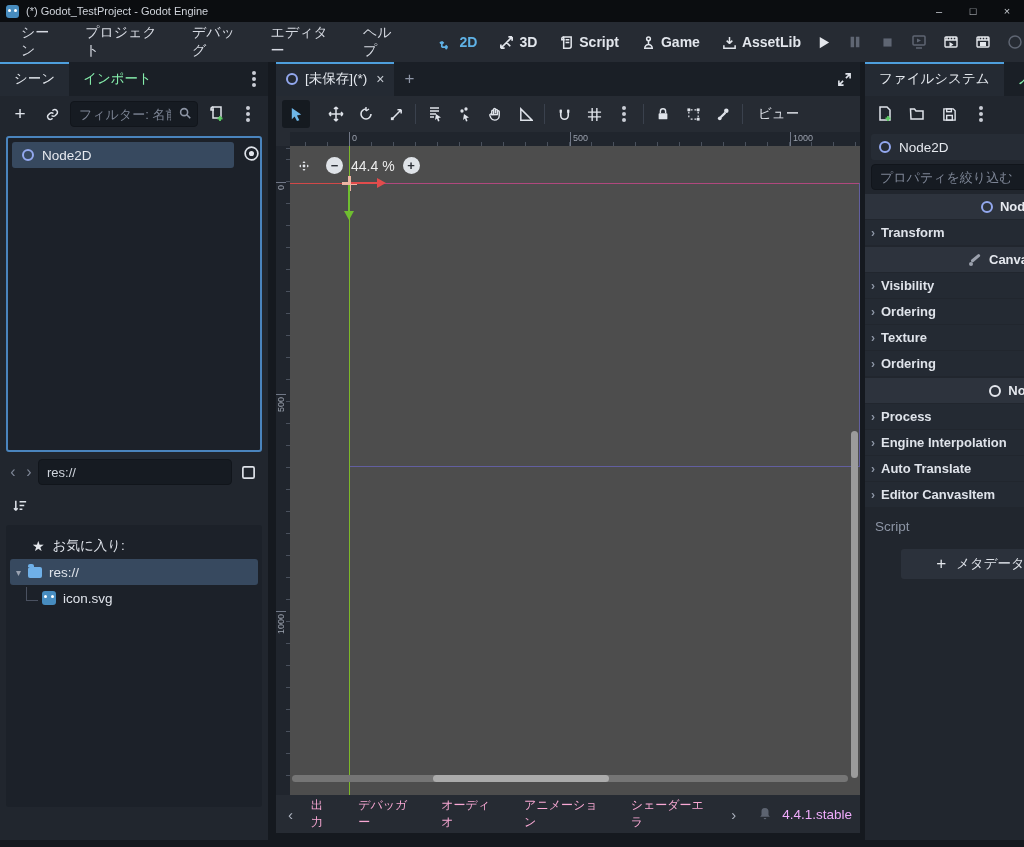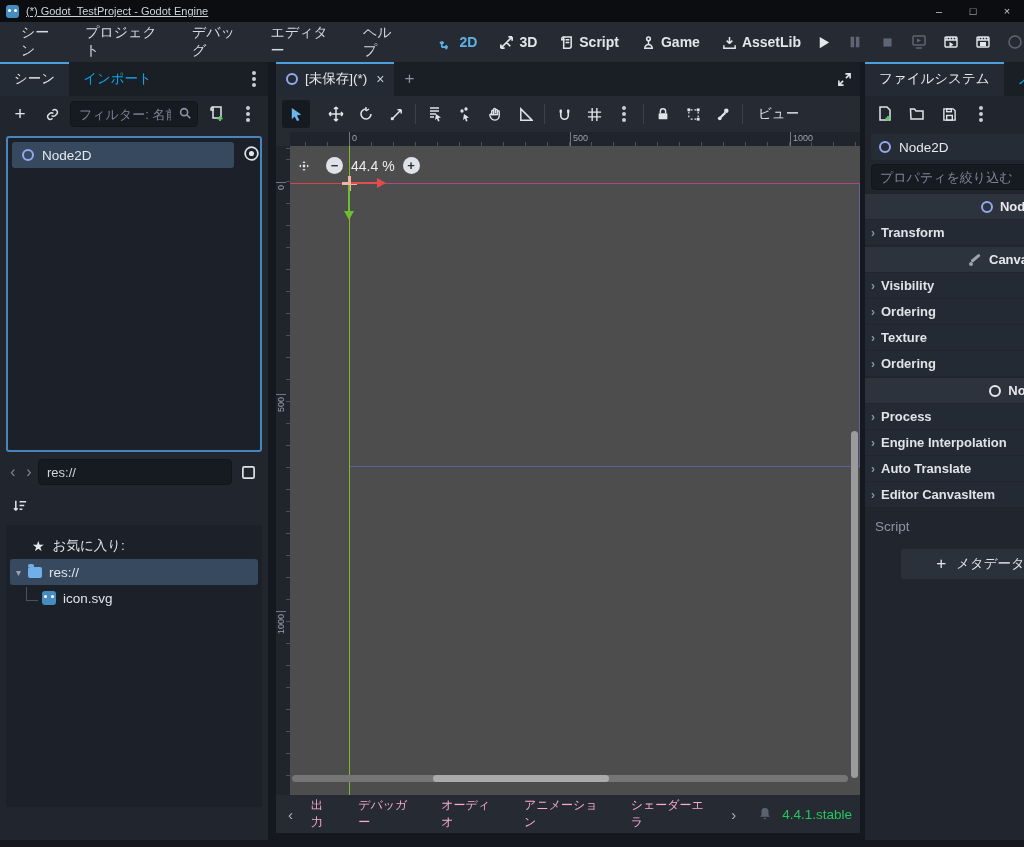--- a/index.html
+++ b/index.html
@@ -12,21 +12,21 @@
   svg { display:block; }
 
   
   .titlebar { position:absolute; left:0; top:0; width:1024px; height:22px;
     background:#0b0d10; display:flex; align-items:center; padding-left:6px; }
   .godot-logo { width:13px; height:13px; border-radius:3px; background:#478cbf;
     position:relative; flex:none; }
   .godot-logo::before, .godot-logo::after { content:""; position:absolute; top:4px;
     width:3px; height:3px; border-radius:50%; background:#fff; }
   .godot-logo::before { left:2px; } .godot-logo::after { right:2px; }
-  .titlebar .title { color:#cfd3da; font-size:11px; margin-left:7px;text-decoration:underline; }
+  .titlebar .title { color:#cfd3da; font-size:11px; margin-left:7px; }
   .win-controls { margin-left:auto; display:flex; height:22px; }
   .win-btn { width:34px; height:22px; display:flex; align-items:center; justify-content:center;
     color:#c8ccd2; font-size:11px; }
 
   
   .menubar { position:absolute; left:0; top:22px; width:1024px; height:40px;
     background:#262b33; display:flex; align-items:center; padding:0 10px; }
   .menu-item { padding:6px 11px; color:#d6dae2; font-size:14px; }
   .ws-group { display:flex; align-items:center; margin-left:14px; gap:4px; }
   .ws-item { display:flex; align-items:center; gap:5px; padding:5px 9px; color:#e2e6ec;
@@ -35,21 +35,21 @@
   .ws-item svg { stroke:#e2e6ec; }
   .ws-item.active svg { stroke:#5fb2e6; }
   .playbar { margin-left:auto; display:flex; align-items:center; gap:6px; padding-right:0; }
   .play-btn { width:26px; height:26px; display:flex; align-items:center; justify-content:center; }
   .dim-ico { color:#5f6673; } .lit-ico { color:#e4e7ec; }
 
   
   .dock { position:absolute; background:#21262e; overflow:hidden; }
   .tabbar { height:34px; background:#1a1f26; display:flex; align-items:stretch; position:relative; }
   .tab { display:flex; align-items:center; gap:6px; padding:0 14px; font-size:13.5px;
-    color:#0ea5e9; position:relative; }
+    color:#86efac; position:relative; }
   .tab.active { background:#242a33; color:#e4e8ee; }
   .tab.active::before { content:""; position:absolute; left:0; top:0; right:0; height:2px; background:#4e9fdd; }
   .dots3 { width:4px; height:4px; border-radius:50%; background:#c9cdd5;
     box-shadow:0 -6px 0 #c9cdd5, 0 6px 0 #c9cdd5; display:inline-block; }
   .dots-btn { width:28px; display:flex; align-items:center; justify-content:center; }
   .toolrow { height:36px; display:flex; align-items:center; gap:4px; padding:0 6px; }
   .tool-btn { width:28px; height:28px; display:flex; align-items:center; justify-content:center;
     border-radius:3px; color:#dfe3ea; flex:none; }
   .tool-btn.active { background:#151a20; }
   .input-wrap { position:relative; flex:1; }
@@ -139,21 +139,21 @@
     display:flex; align-items:center; justify-content:center; font-size:13px; font-weight:bold; line-height:1; }
   .zoom-label { color:#ececec; font-size:14px; }
   .focus-ico { color:#e2e5ea; margin-right:6px; }
   .vscroll { position:absolute; right:2px; top:285px; width:7px; height:347px; background:#9b9b9b; border-radius:4px; }
   .hscroll-track { position:absolute; left:2px; right:12px; top:629px; height:7px; background:#757575; border-radius:4px; }
   .hscroll-thumb { position:absolute; left:141px; top:0; width:176px; height:7px; background:#ababab; border-radius:4px; }
 
   .bottom-bar { height:38px; background:#262b33; display:flex; align-items:center; gap:4px; padding:0 8px; }
   .bb-arrow { color:#aeb4c0; font-size:15px; padding:0 4px; }
   .bb-item { padding:6px 10px; color:#f9a8d4; font-size:12px; }
-  .bb-version { margin-left:6px; color:#22c55e; font-size:13.5px; }
+  .bb-version { margin-left:6px; color:#f0abfc; font-size:13.5px; }
   .bell { color:#5c6370; margin-left:14px; }
 
   
   #inspector-dock { left:865px; top:62px; width:159px; height:778px; }
   .insp-inner { width:300px; }
   .insp-node-row { display:flex; align-items:center; gap:8px; height:26px; margin:2px 6px;
     background:#262c35; border-radius:3px; padding:0 8px; width:288px; }
   .insp-node-row .label { font-size:13.5px; color:#e6e9ef; }
   .insp-filter { margin:4px 6px; width:288px; }
   .insp-category { height:25px; background:#2d333d; display:flex; align-items:center; justify-content:center;

